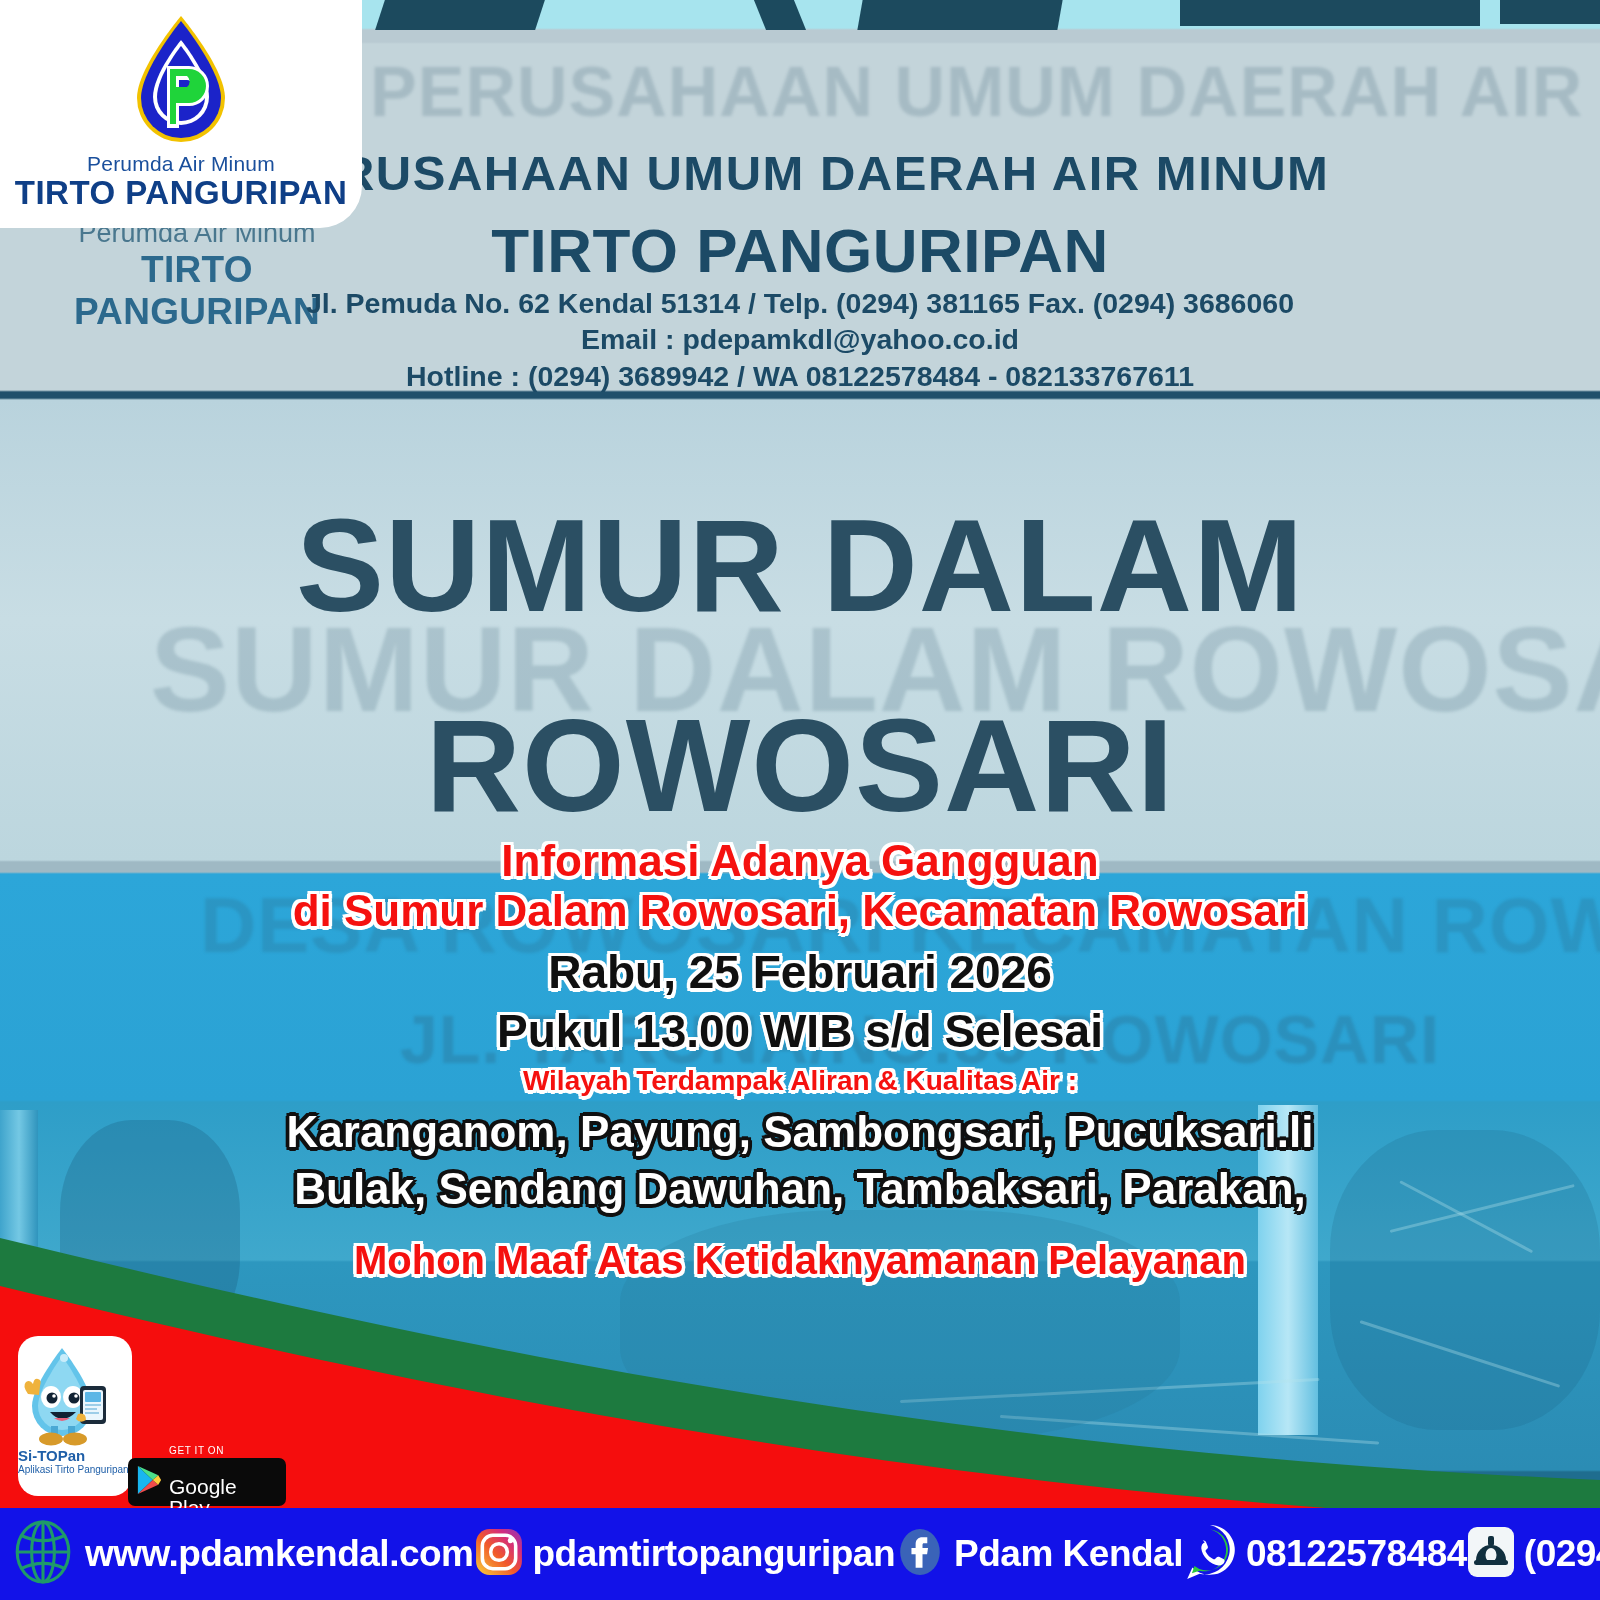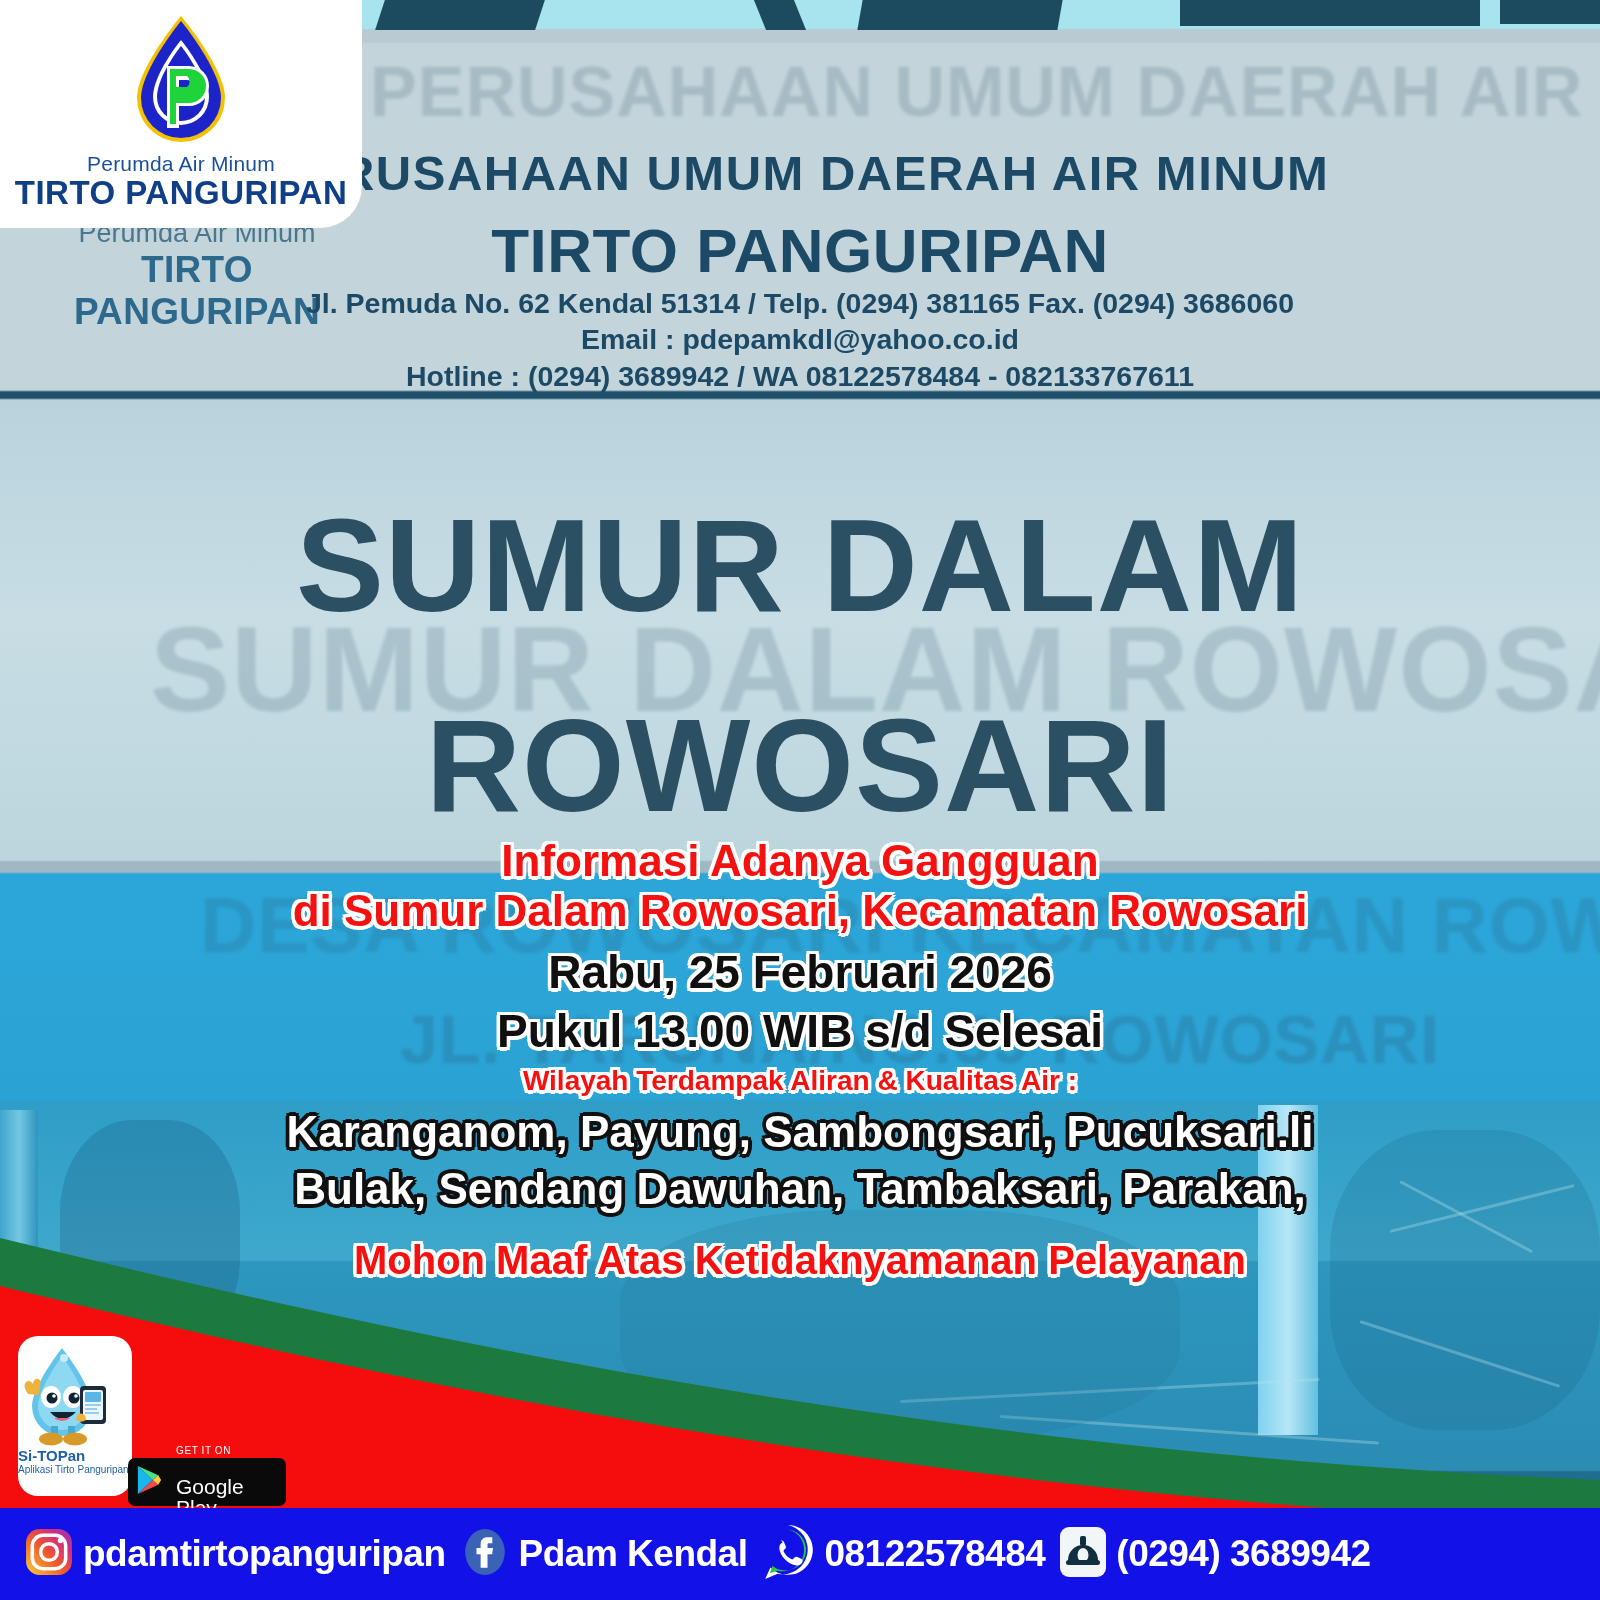--- a/index.html
+++ b/index.html
@@ -183,21 +183,21 @@
     display:flex; flex-direction:column; align-items:flex-start; justify-content:flex-start;
     padding-top: 6px;
   }
   .app-badge .mascot { width: 96px; height: 104px; }
   .app-badge .an { color:#1f5fa8; font-weight:800; font-size: 15px; margin-top: 1px; }
   .app-badge .as { color:#1f5fa8; font-weight:500; font-size: 10px; }
 
   .gplay {
     position:absolute; left: 128px; top: 1458px; z-index: 9;
     width: 158px; height: 48px; background:#0a0a0a; border-radius: 7px;
-    display:flex; align-items:center; padding: 0 8px; gap: 14px;
+    display:flex; align-items:center; padding: 0 8px; gap: 7px;
   }
   .gplay .gtxt { display:flex; flex-direction:column; line-height:1; }
   .gplay .g1 { color:#fff; font-size: 10px; letter-spacing:.6px; }
   .gplay .g2 { color:#fff; font-size: 21px; font-weight: 500; margin-top:20px; }
 
   
   .footer {
     position:absolute; left:0; right:0; bottom:0; height: 92px;
     background: #1212e8; z-index: 10;
     display:flex; align-items:center; gap: 0px; padding-left: 10px;
@@ -354,20 +354,33 @@
       </svg>
     </div>
     <div class="gtxt">
       <span class="g1">GET IT ON</span>
       <span class="g2">Google Play</span>
     </div>
   </div>
 
   <div class="footer">
 
+    <div class="fitem">
+      <span class="ico">
+        <svg viewBox="0 0 64 64" width="66" height="66" aria-hidden="true">
+          <ellipse cx="32" cy="32" rx="25" ry="29" fill="none" stroke="#1f9a6a" stroke-width="3"></ellipse>
+          <ellipse cx="32" cy="32" rx="11" ry="29" fill="none" stroke="#1f9a6a" stroke-width="3"></ellipse>
+          <line x1="7" y1="32" x2="57" y2="32" stroke="#1f9a6a" stroke-width="3"></line>
+          <line x1="32" y1="3" x2="32" y2="61" stroke="#1f9a6a" stroke-width="3"></line>
+          <path d="M11 16 Q32 26 53 16" fill="none" stroke="#1f9a6a" stroke-width="3"></path>
+          <path d="M11 48 Q32 38 53 48" fill="none" stroke="#1f9a6a" stroke-width="3"></path>
+        </svg>
+      </span>
+      <span class="ftxt">www.pdamkendal.com</span>
+    </div>
 
     <div class="gap"></div>
 
     <div class="fitem">
       <span class="ico">
         <svg viewBox="0 0 48 48" width="50" height="50" aria-hidden="true">
           <defs>
             <linearGradient id="ig" x1="0" y1="1" x2="1" y2="0">
               <stop offset="0" stop-color="#f9d23c"></stop>
               <stop offset=".45" stop-color="#f1592a"></stop>

